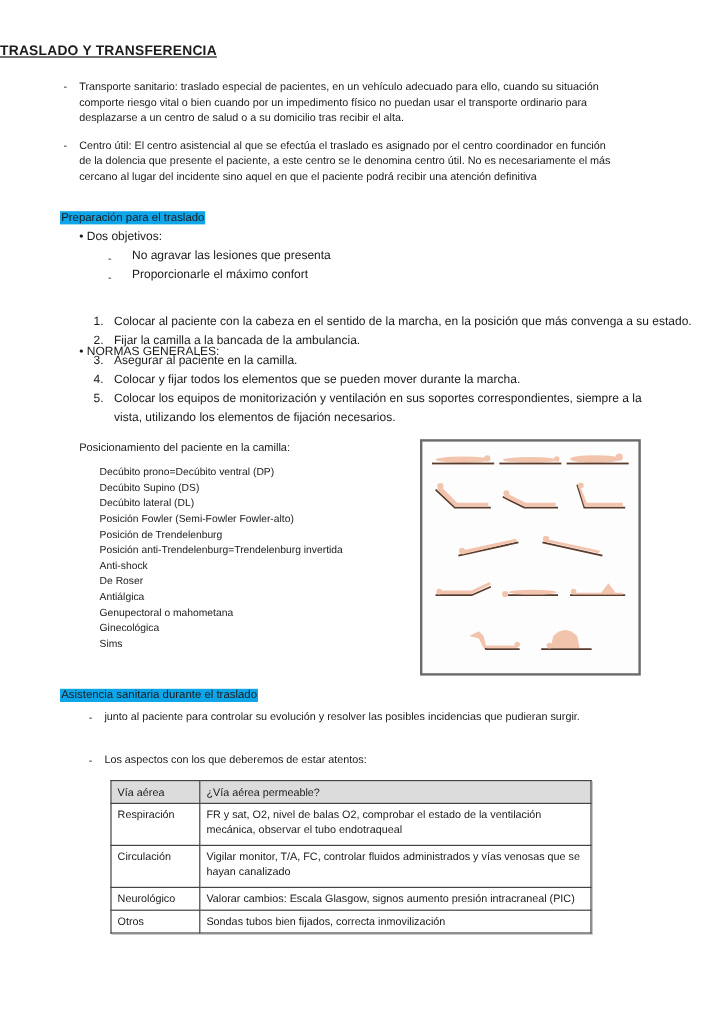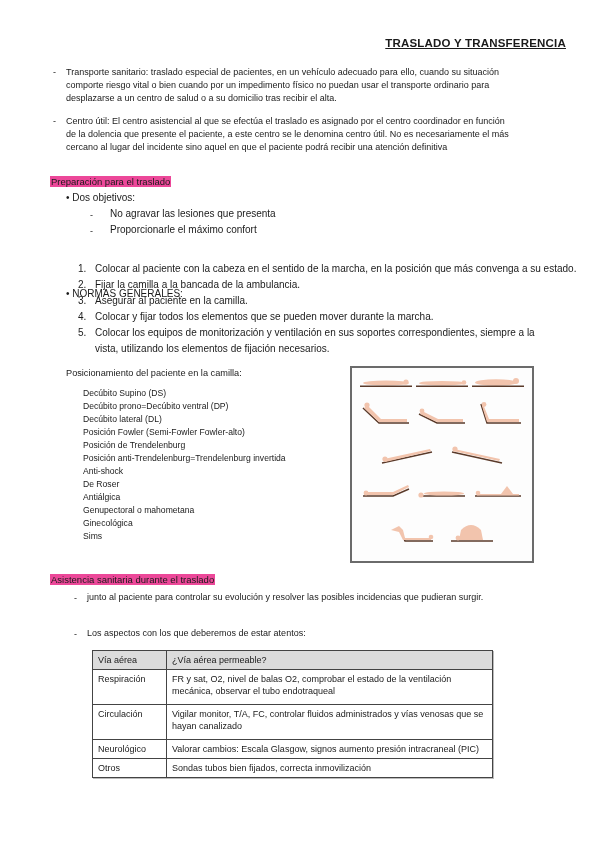--- a/index.html
+++ b/index.html
@@ -2,27 +2,27 @@
 <html><head>
 <meta charset="utf-8">
 <style>
   html, body { margin: 0; padding: 0; background: #ffffff; }
   body {
     width: 600px; height: 848px; position: relative; overflow: hidden;
     font-family: "Liberation Sans", sans-serif; color: #1a1a1a;
   }
   .abs { position: absolute; }
   .title {
-    left: 0; width: 566px; top: 37px; text-align: right;
+    left: 0; width: 566px; top: 37px; text-align: left;
     font-size: 11.5px; font-weight: bold; text-decoration: underline;
     letter-spacing: 0.2px;
   }
   .para { font-size: 9px; line-height: 13.2px; }
   .dash { position: absolute; font-size: 9px; }
-  .hl { background: #ec4899; font-size: 9.5px; padding: 0 1px; }
+  .hl { background: #0ea5e9; font-size: 9.5px; padding: 0 1px; }
   .small { font-size: 10px; line-height: 16px; }
   .pos-list { font-size: 8.6px; line-height: 13px; }
   .figure {
     left: 350px; top: 366px; width: 184px; height: 197px;
     border: 2px solid #6b6b6b; background: #fdfdfd; box-sizing: border-box;
   }
   .fig-row { position: absolute; display: flex; justify-content: space-around; left: 6px; right: 6px; }
   .pose { display: flex; flex-direction: column; align-items: center; }
   .pose svg { display: block; }
   .pose .cap { font-size: 3.5px; color: #999; margin-top: 1px; }
@@ -92,22 +92,22 @@
     <span style="width:17px;">5.</span>
     <div>
       <div>Colocar los equipos de monitorización y ventilación en sus soportes correspondientes, siempre a la</div>
       <div>vista, utilizando los elementos de fijación necesarios.</div>
     </div>
   </div>
 </div>
 
 <div class="abs" style="left:66px; top:368px; font-size:9.2px;">Posicionamiento del paciente en la camilla:</div>
 <div class="abs pos-list" style="left:83px; top:387px;">
+  <div>Decúbito prono=Decúbito ventral (DP)</div>
   <div>Decúbito Supino (DS)</div>
-  <div>Decúbito prono=Decúbito ventral (DP)</div>
   <div>Decúbito lateral (DL)</div>
   <div>Posición Fowler (Semi-Fowler Fowler-alto)</div>
   <div>Posición de Trendelenburg</div>
   <div>Posición anti-Trendelenburg=Trendelenburg invertida</div>
   <div>Anti-shock</div>
   <div>De Roser</div>
   <div>Antiálgica</div>
   <div>Genupectoral o mahometana</div>
   <div>Ginecológica</div>
   <div>Sims</div>

